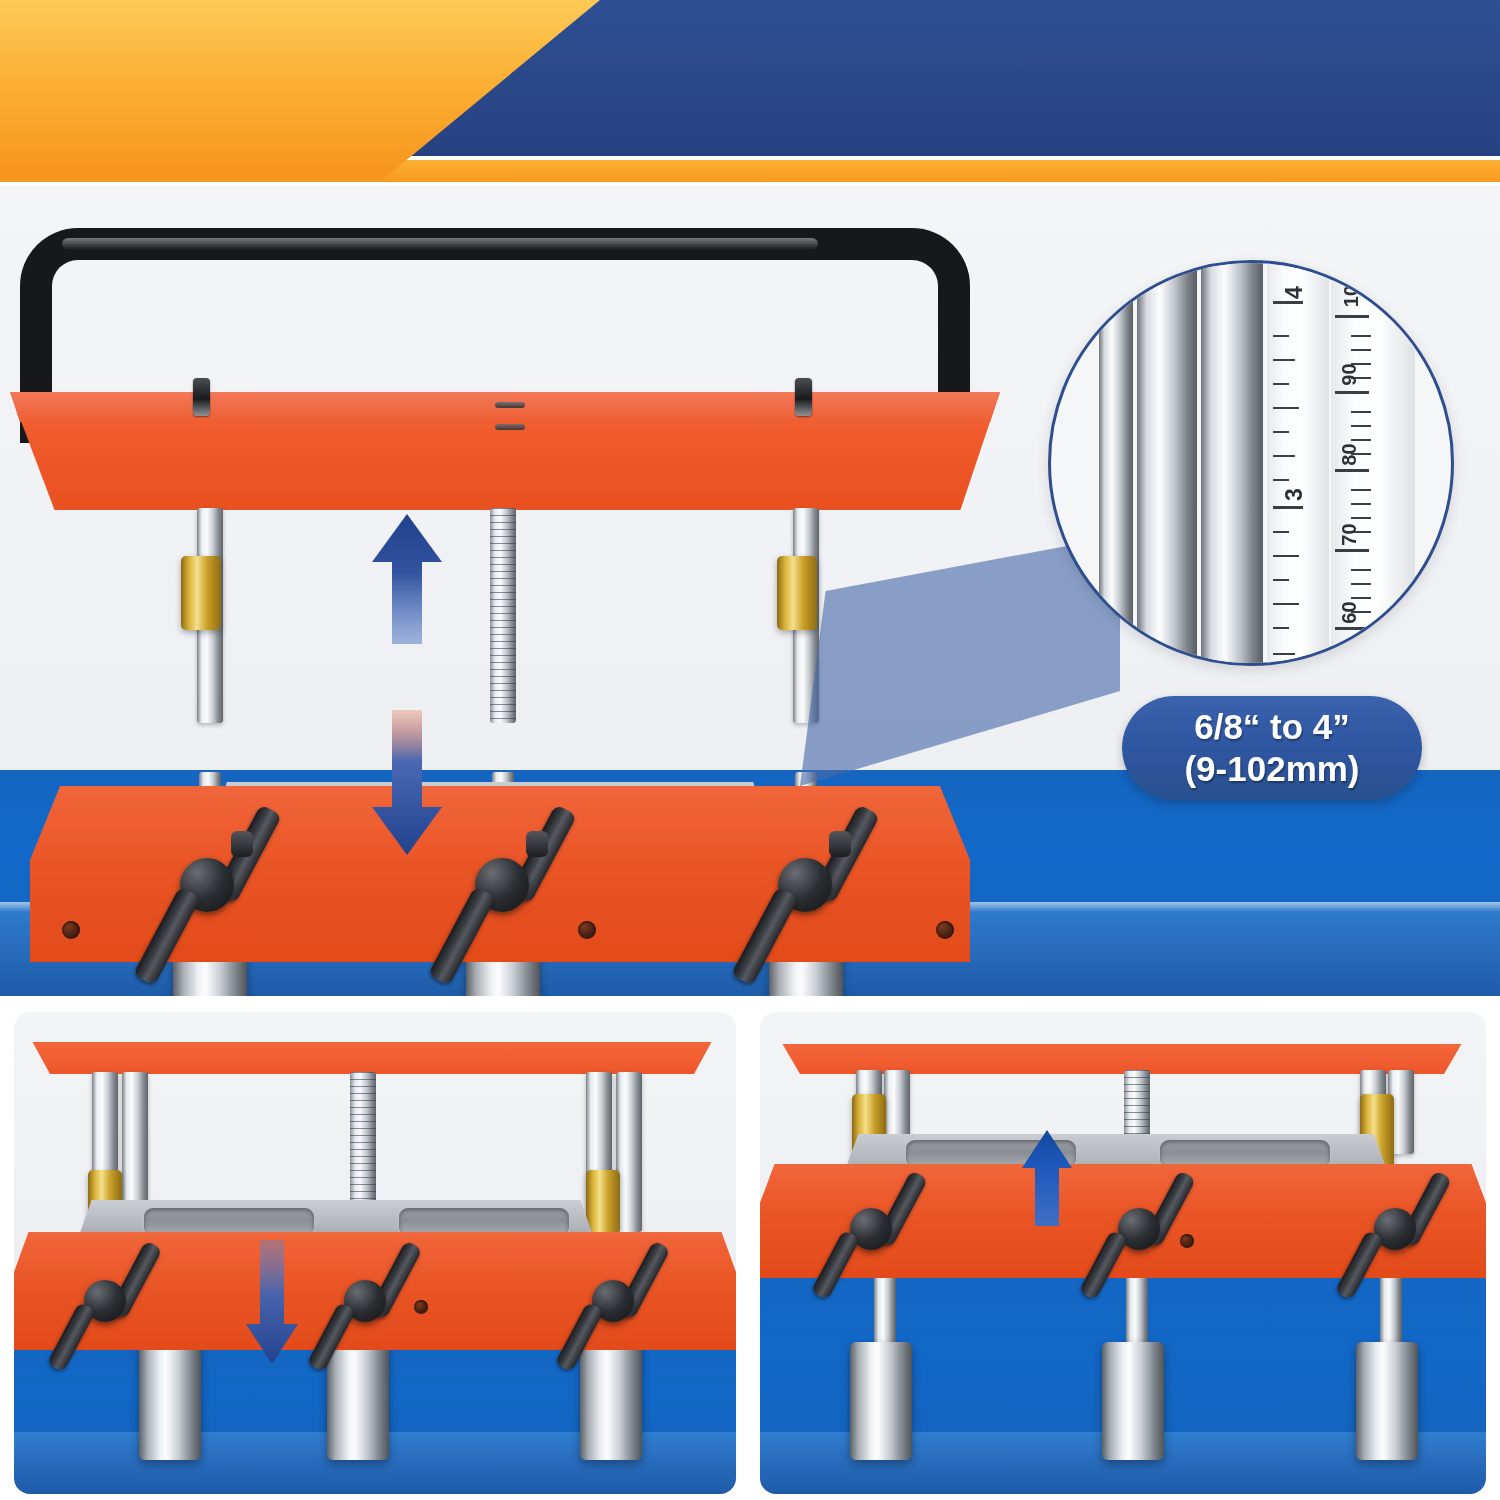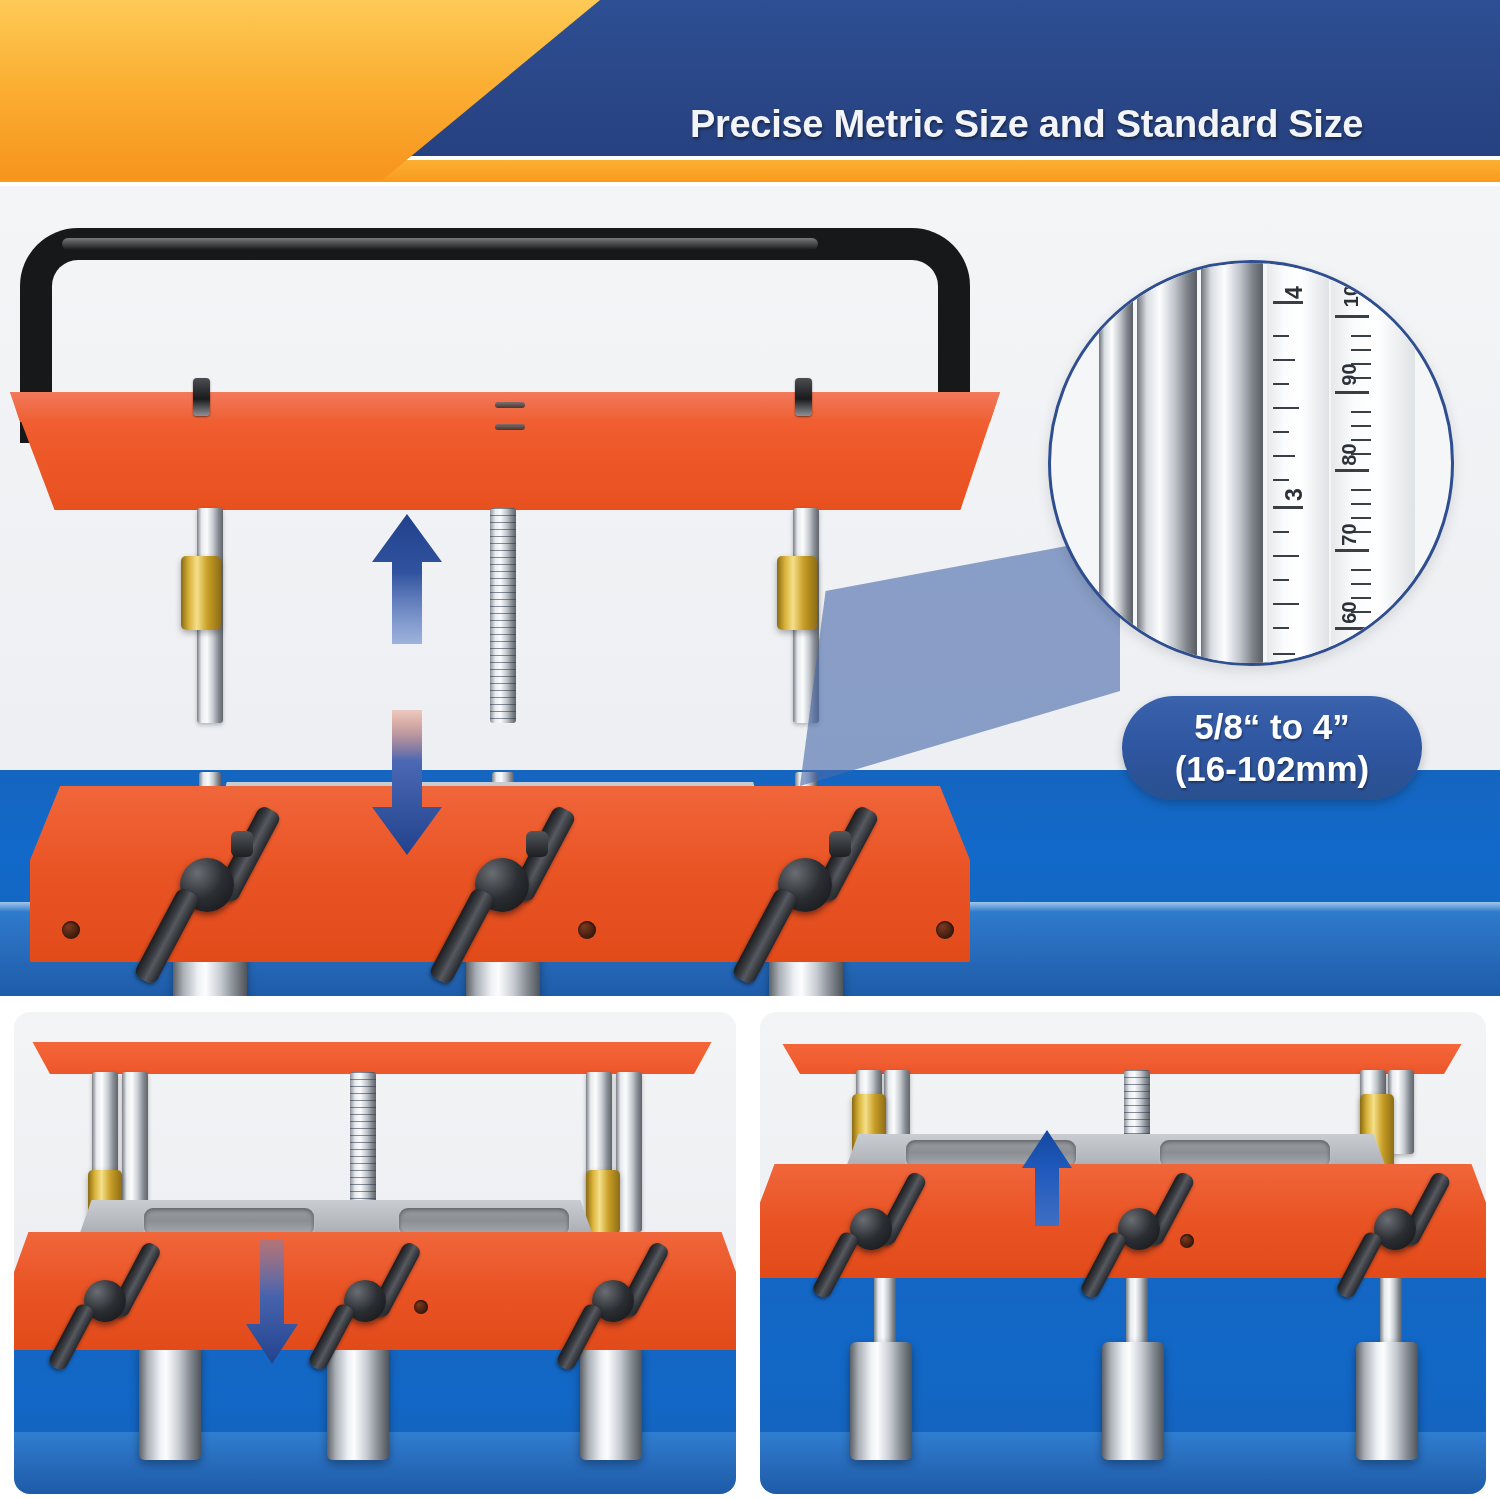--- a/index.html
+++ b/index.html
@@ -267,21 +267,20 @@
 </head>
 <body>
 
 <div id="page">
 
   <div class="header">
     <div class="hdr-blue"></div>
     <div class="hdr-white-gap"></div>
     <div class="hdr-orange-strip"></div>
     <div class="hdr-orange-para"></div>
-    <div class="hdr-sub">Precise Metric Size and Standard Size</div>
   </div>
 
   <div class="main-panel">
 
     <div class="main-blue-wall"></div>
     <div class="main-blue-floor"></div>
     <div class="floor-hilite"></div>
 
     <div class="shaft" style="left:199px;top:586px;height:186px;"></div>
     <div class="shaft post-scale" style="left:492px;top:586px;height:186px;"></div>
@@ -412,22 +411,22 @@
       <div class="tick" style="left:300px;top:386px;width:20px;"></div>
 
       <div class="tickmark-label" style="left:284px;top:16px;font-size:20px;">100</div>
       <div class="tickmark-label" style="left:287px;top:100px;font-size:20px;">90</div>
       <div class="tickmark-label" style="left:287px;top:180px;font-size:20px;">80</div>
       <div class="tickmark-label" style="left:287px;top:260px;font-size:20px;">70</div>
       <div class="tickmark-label" style="left:287px;top:338px;font-size:20px;">60</div>
     </div>
 
     <div class="badge">
-      <div class="badge-l1">5/8“ to 4”</div>
-      <div class="badge-l2">(16-102mm)</div>
+      <div class="badge-l1">6/8“ to 4”</div>
+      <div class="badge-l2">(9-102mm)</div>
     </div>
 
   </div>
 
   <div class="bot-row">
 
     <div class="bot-panel" id="bot-left">
       <div class="bp-blue-wall" style="top:318px;height:104px;"></div>
       <div class="bp-blue-floor" style="top:420px;height:62px;"></div>
 

